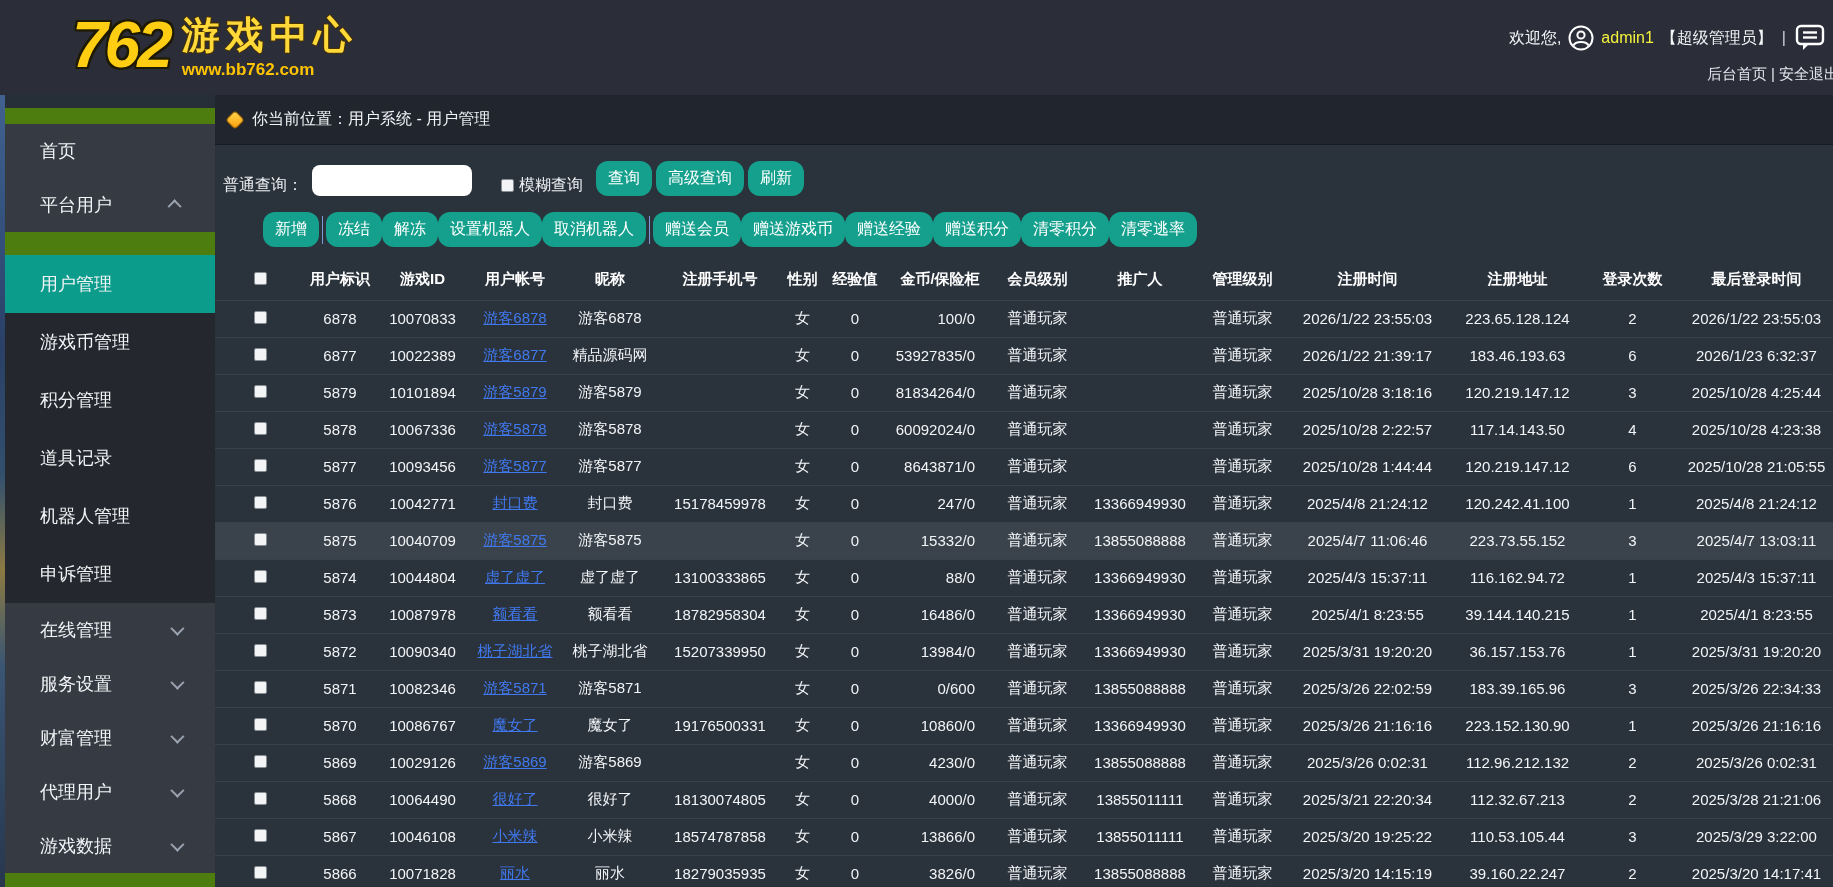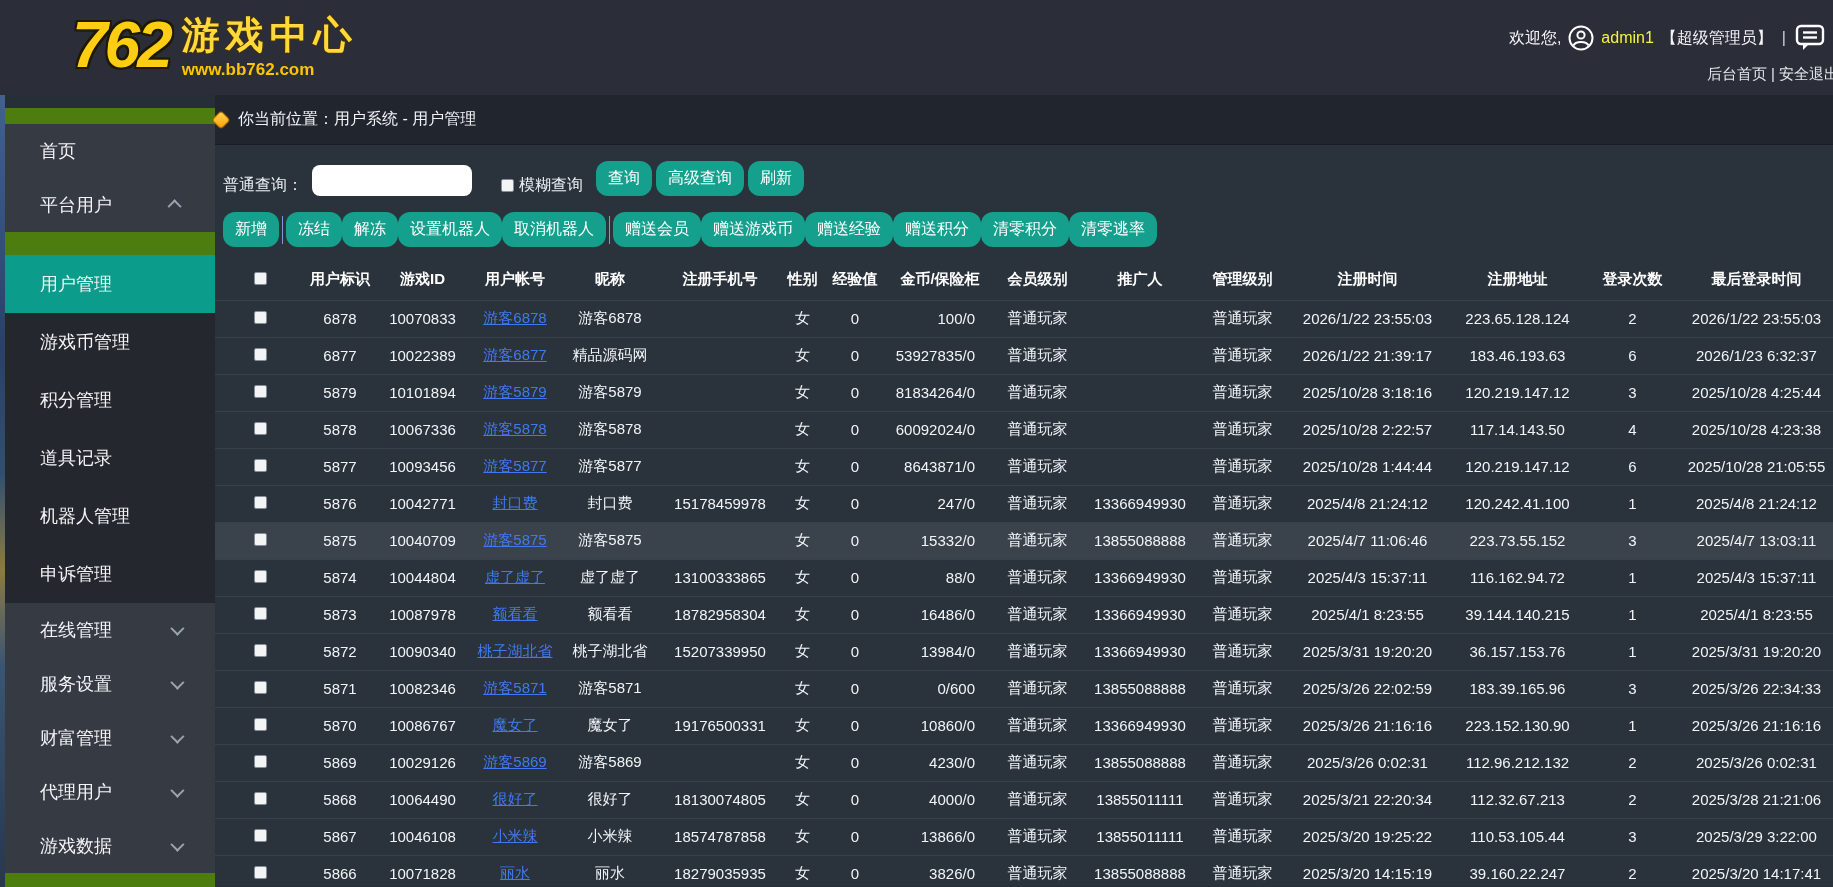--- a/index.html
+++ b/index.html
@@ -46,21 +46,21 @@
   .chevron {
     width:10px; height:10px; margin-left:auto; margin-right:34px;
     border-right:2px solid #9aa3b0; border-bottom:2px solid #9aa3b0;
   }
   .chevron.down { transform:rotate(45deg) translateY(-2px); }
   .chevron.up { transform:rotate(-135deg) translateY(-2px); }
   
   .main { position:absolute; left:215px; top:95px; width:1618px; height:792px; }
   .breadcrumb {
     height:50px; background:#20252e; display:flex; align-items:center;
-    gap:11px; font-size:16px; color:#f2f4f6;
+    padding-left:14px; gap:11px; font-size:16px; color:#f2f4f6;
     border-bottom:1px solid #181c23;
   }
   .crumb-icon {
     width:12px; height:12px; transform:rotate(45deg); border-radius:3px;
     background:linear-gradient(135deg,#ffd94d 0%,#ff9d0a 100%);
     box-shadow:0 0 0 1px #a96400;
   }
   .panel { height:741px; background:#2a323b; }
   .search-row { display:flex; align-items:flex-end; gap:9px; padding:16px 0 12px 8px; font-size:16px; }
   .search-input {
@@ -71,21 +71,21 @@
     appearance:none; -webkit-appearance:none; width:13px; height:13px;
     background:#f2f4f5; border:1px solid #878d94; border-radius:2px; cursor:pointer;
   }
   .fuzzy { display:flex; align-items:center; gap:5px; margin-left:20px; }
   .btn {
     background:#14a08d; color:#ffffff; border:none; border-radius:12px;
     padding:7px 12px; font-size:16px; cursor:pointer; white-space:nowrap;
     font-family:inherit;
   }
   .search-row .btn { margin-left:4px; }
-  .toolbar { display:flex; align-items:center; padding:4px 0 12px 8px; }
+  .toolbar { display:flex; align-items:center; padding:4px 0 12px 8px;margin-left:40px; }
   .tb-divider { width:1px; height:28px; background:#7e9ad4; margin:0 3px; }
   
   table { border-collapse:collapse; table-layout:fixed; width:1618px; font-size:15px; }
   thead th {
     height:41px; font-weight:bold; color:#ffffff; text-align:center;
     white-space:nowrap; overflow:hidden;
   }
   tbody td {
     height:37px; text-align:center; white-space:nowrap; overflow:hidden;
     border-top:1px solid rgba(255,255,255,0.07); color:#f2f5f8;

